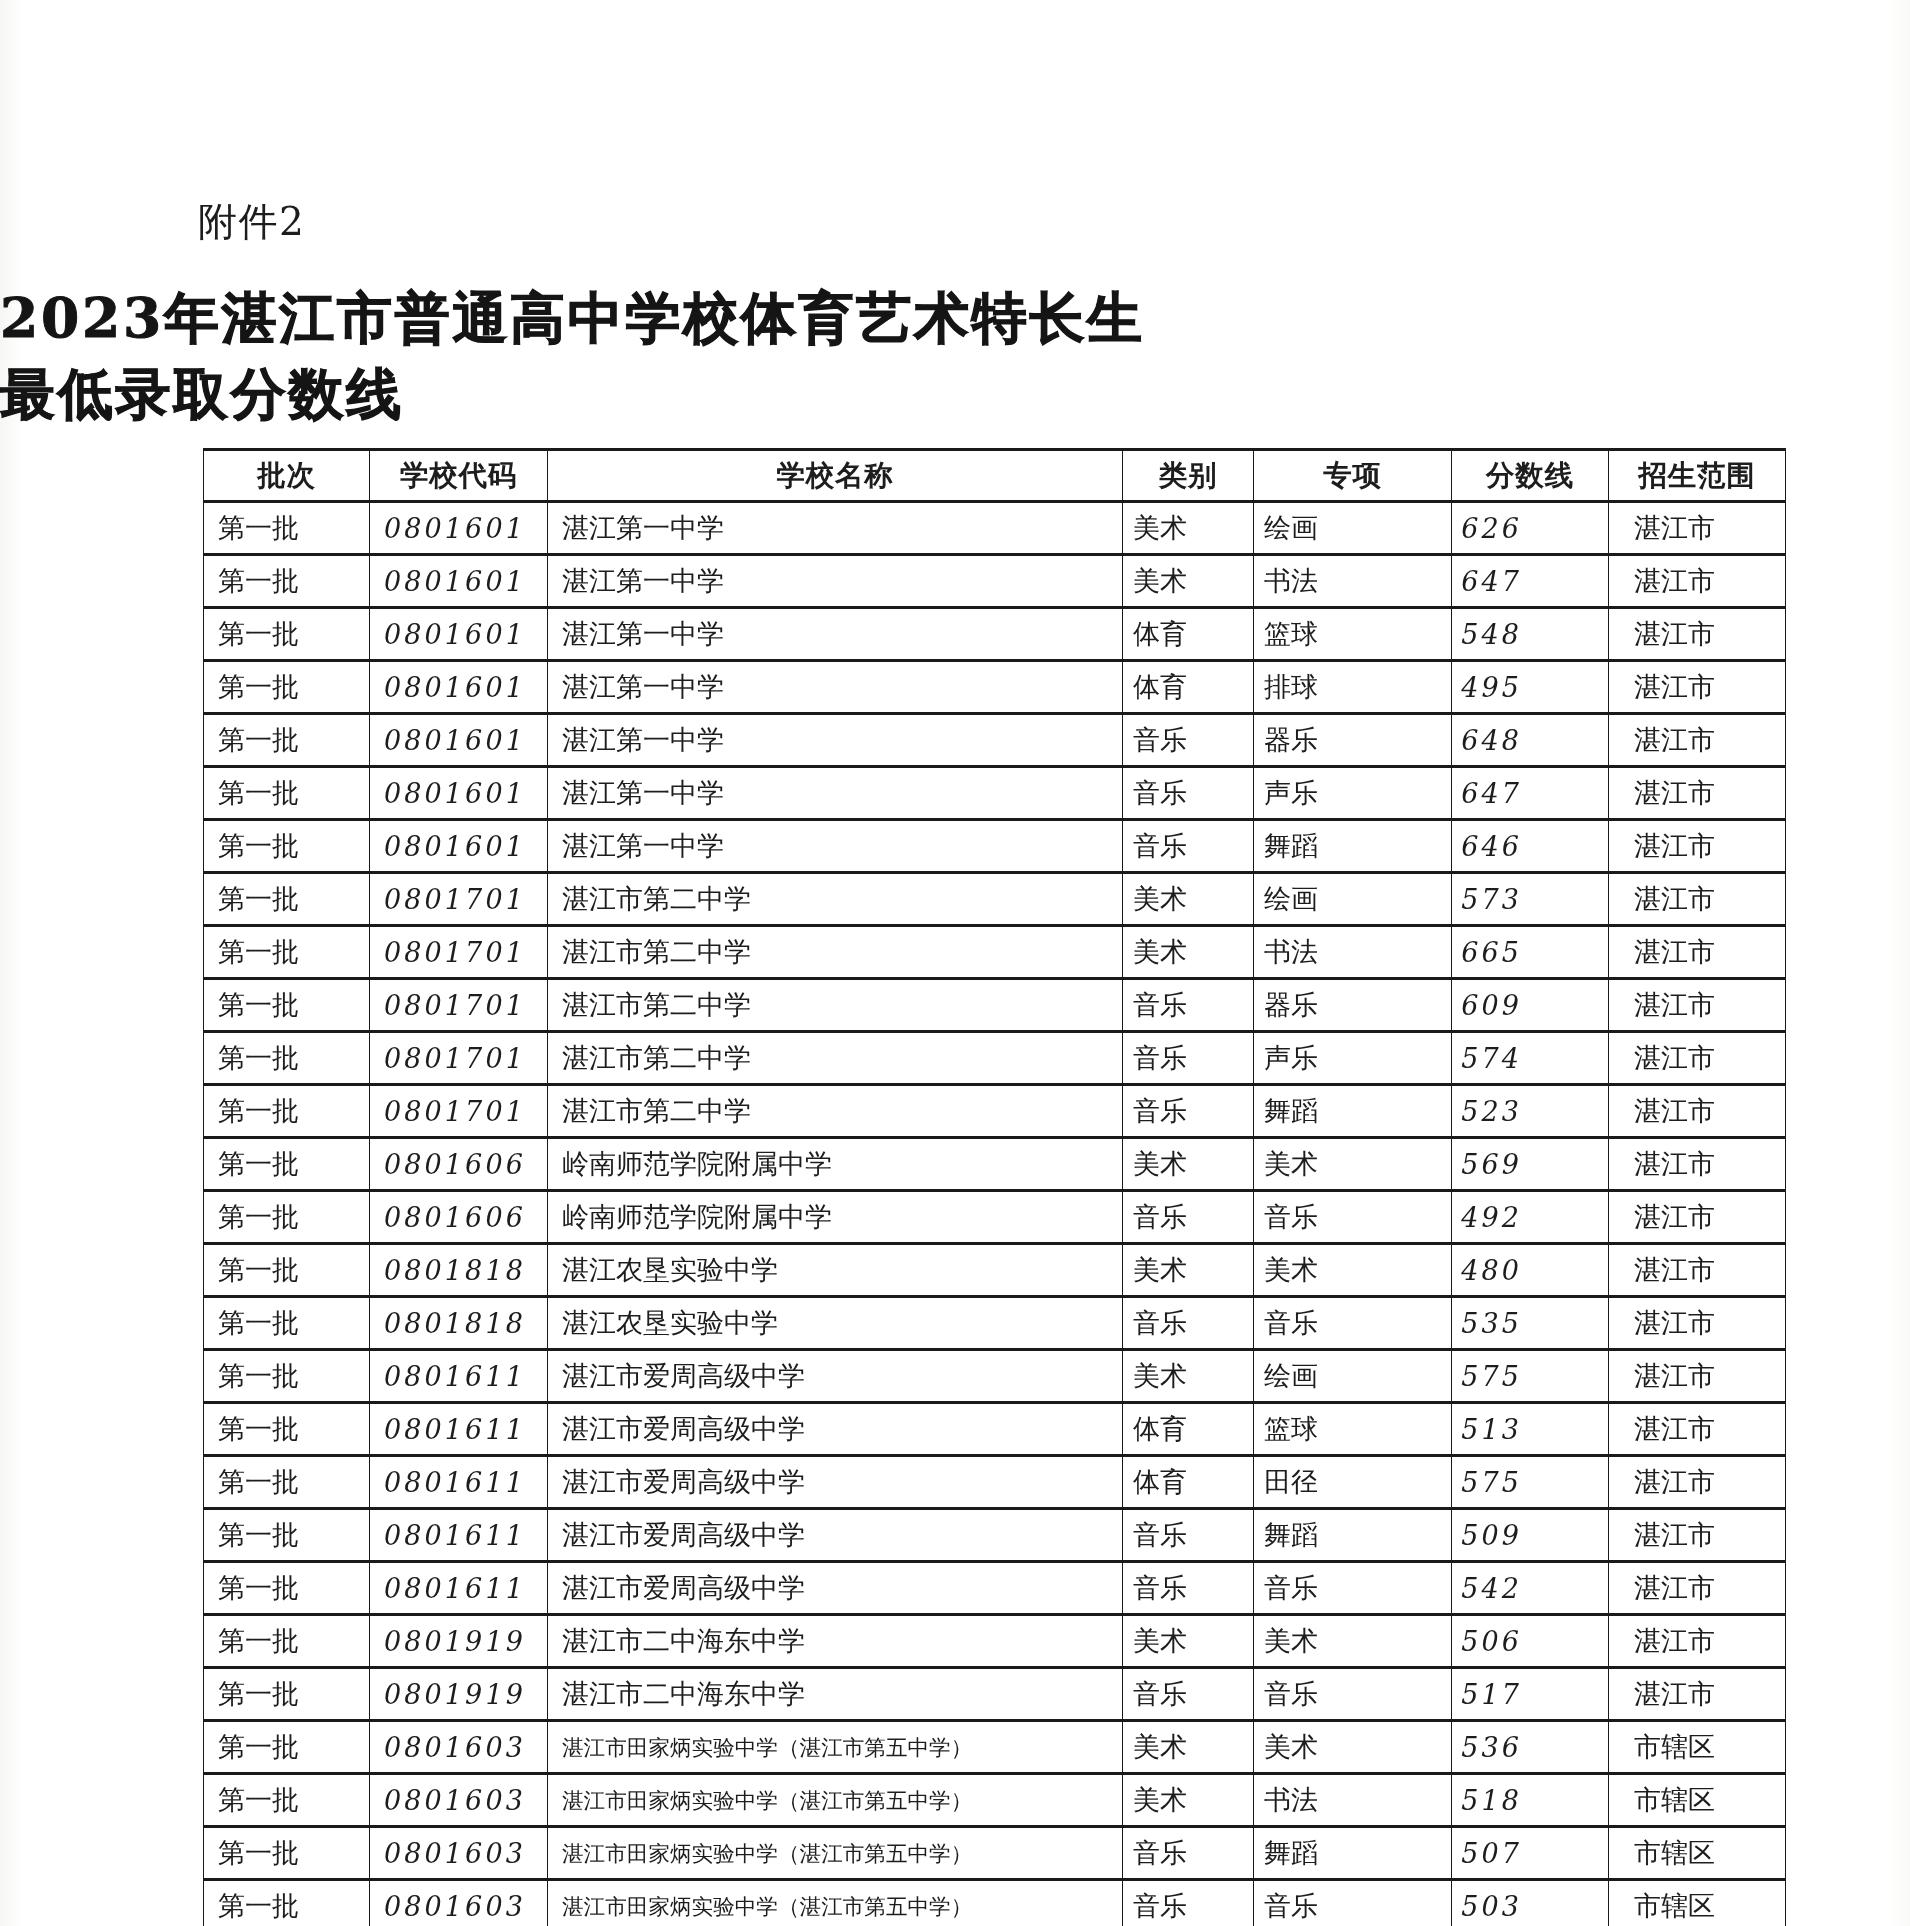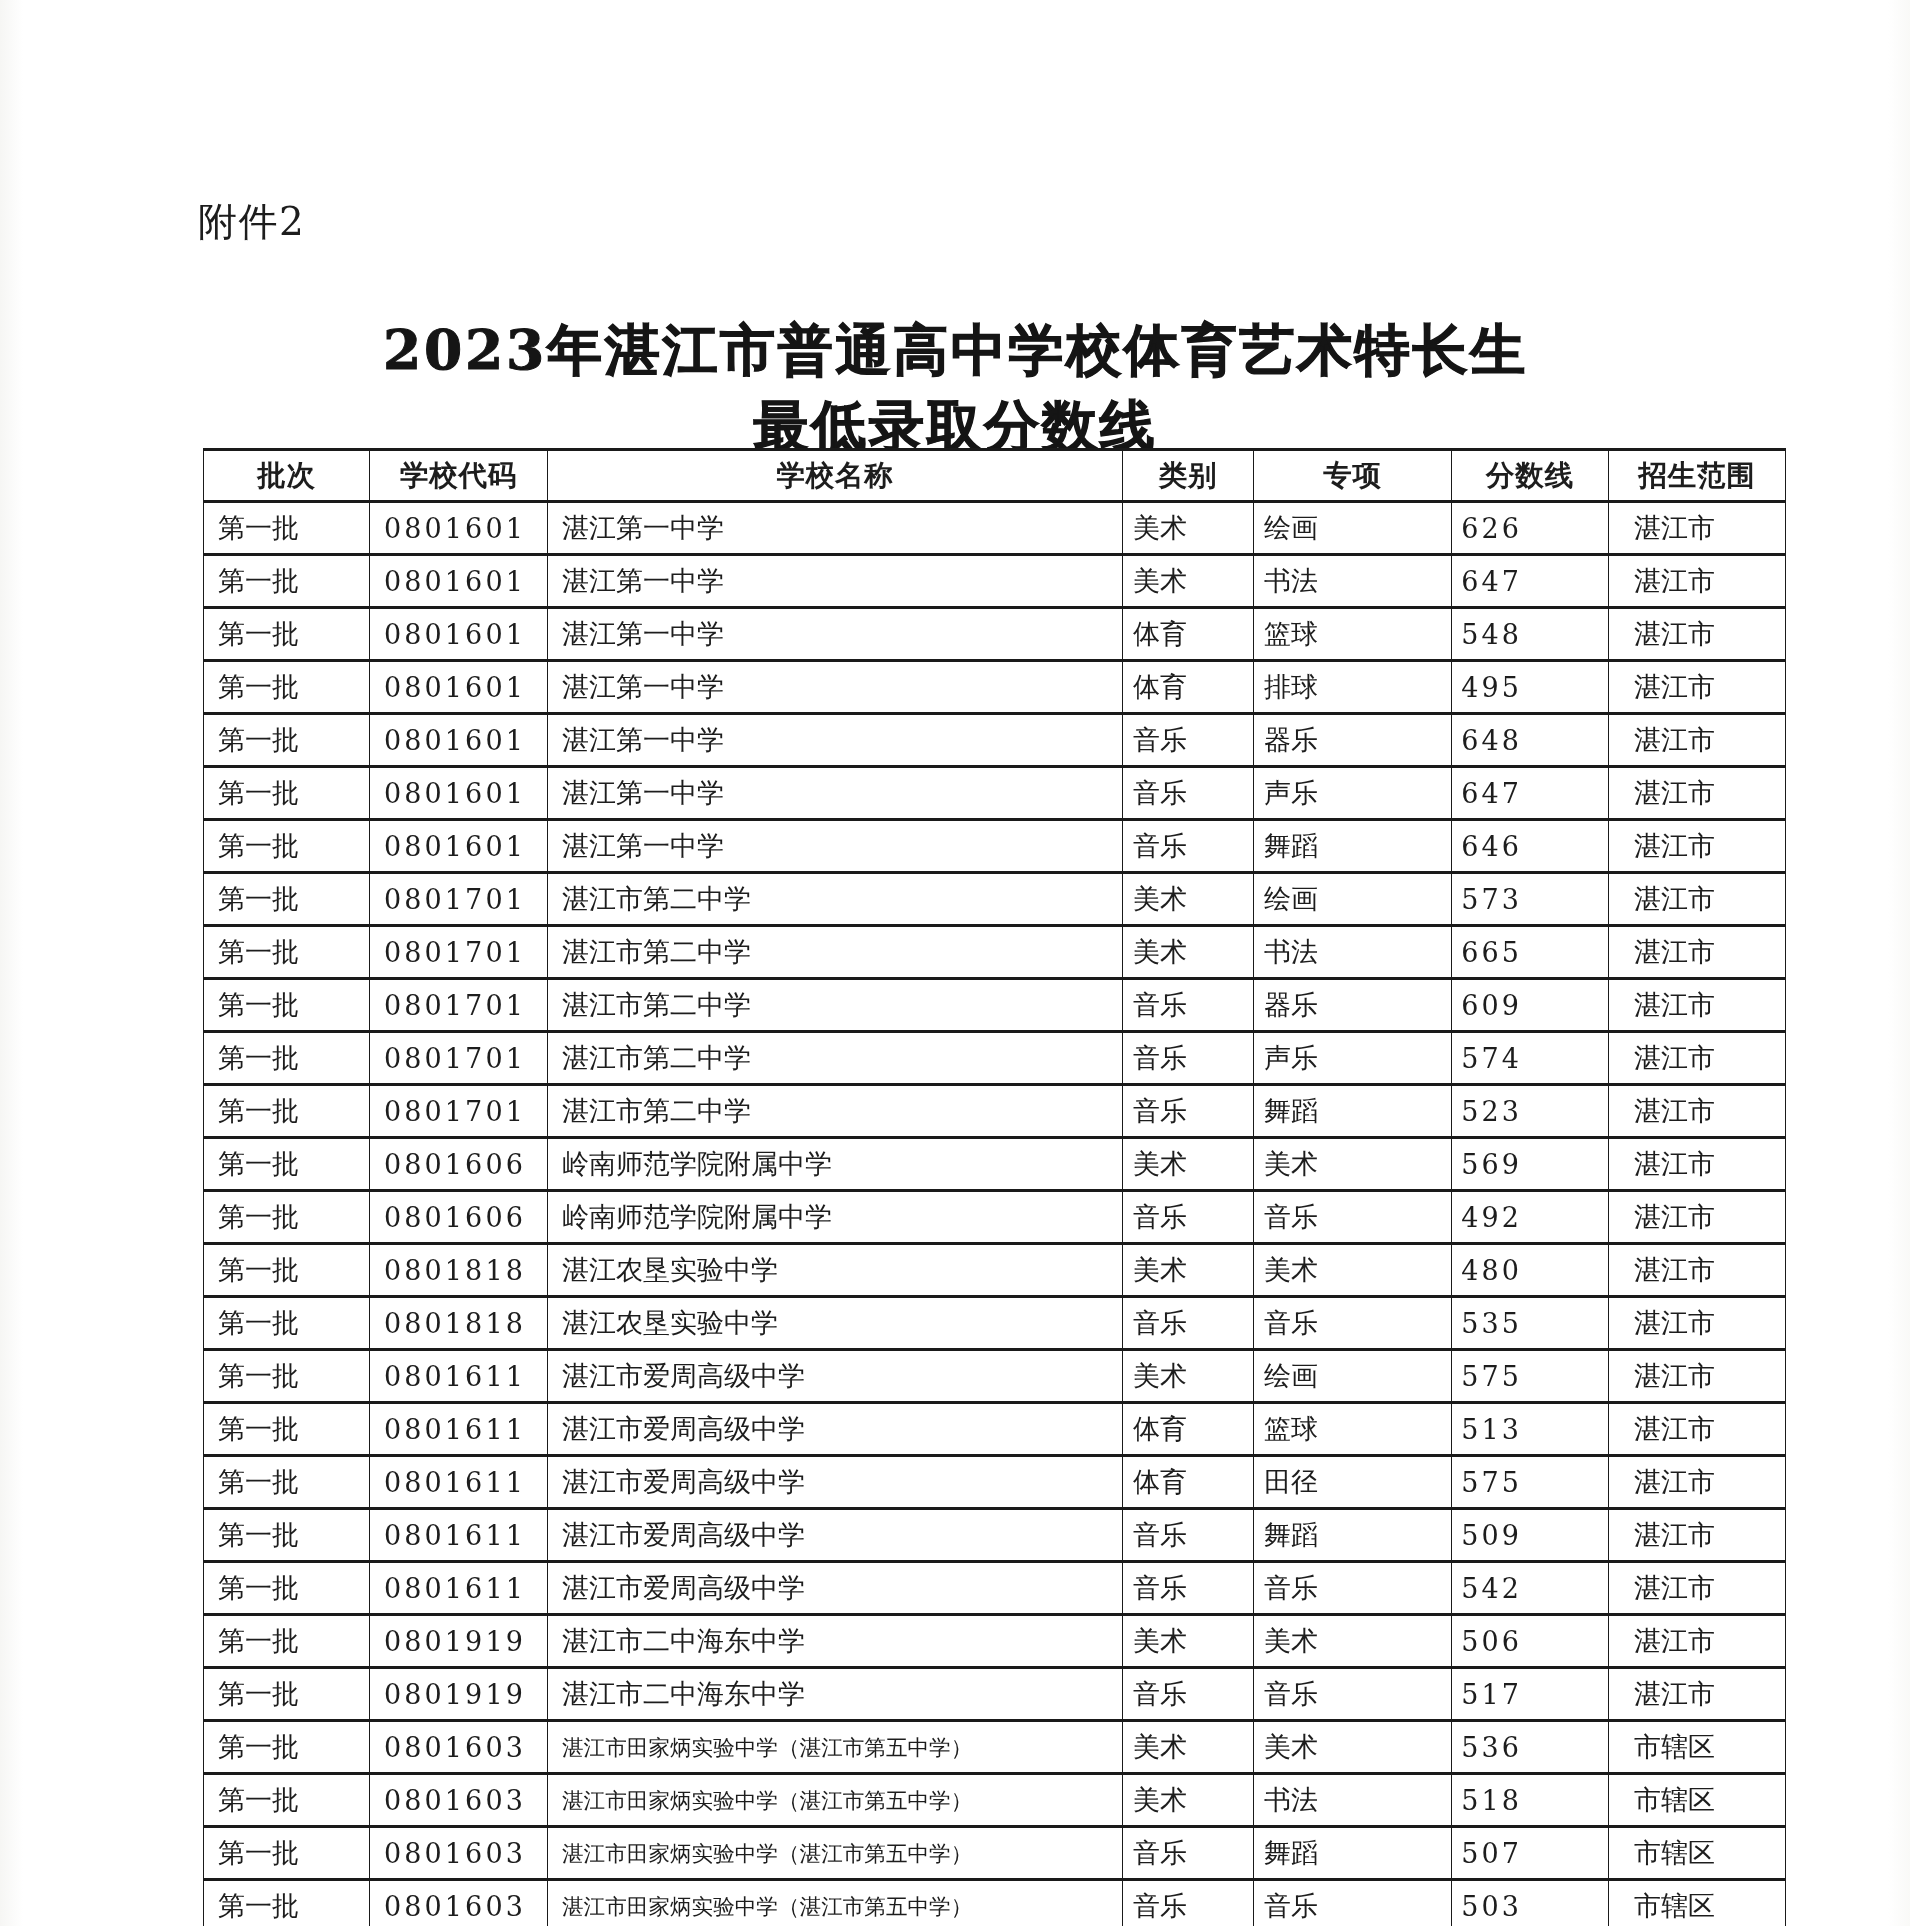--- a/index.html
+++ b/index.html
@@ -17,27 +17,26 @@
   }
   .attachment-label {
     position:absolute;
     left:198px; top:195px;
     font-size:39px;
     letter-spacing:1.5px;
   }
   .doc-title {
     position:absolute;
     left:0; right:0; top:280px;
-    text-align:center;
+    text-align:left;
     font-weight:900;
     font-size:55px;
     line-height:76px;
     letter-spacing:2.7px;
     color:#151515;
-    margin-top:32px;
     -webkit-text-stroke:1px #151515;
   }
   table.score-table {
     position:absolute;
     left:203px; top:448px;
     border-collapse:collapse;
     table-layout:fixed;
     background:#fff;
   }
   col.w0{width:166px;} col.w1{width:178px;} col.w2{width:575px;}
@@ -60,21 +59,21 @@
   }
   .score-table td {
     height:50px;
     font-size:27px;
     text-align:left;
     padding:0 2.3px 0 14px;
   }
   .score-table td.col3, .score-table td.col4 { padding-left:10px; }
   .score-table td.col5 { padding-left:9.2px; }
   .score-table td.col6 { padding-left:25px; }
-  .score-table td.num { letter-spacing:3.1px; }
+  .score-table td.num { letter-spacing:3.1px;font-style:italic; }
   .score-table td.col2.long { font-size:21.6px; }
 </style>
 </head>
 <body>
 
 <div class="page">
 
   <div class="attachment-label">附件2</div>
 
   <div class="doc-title">

